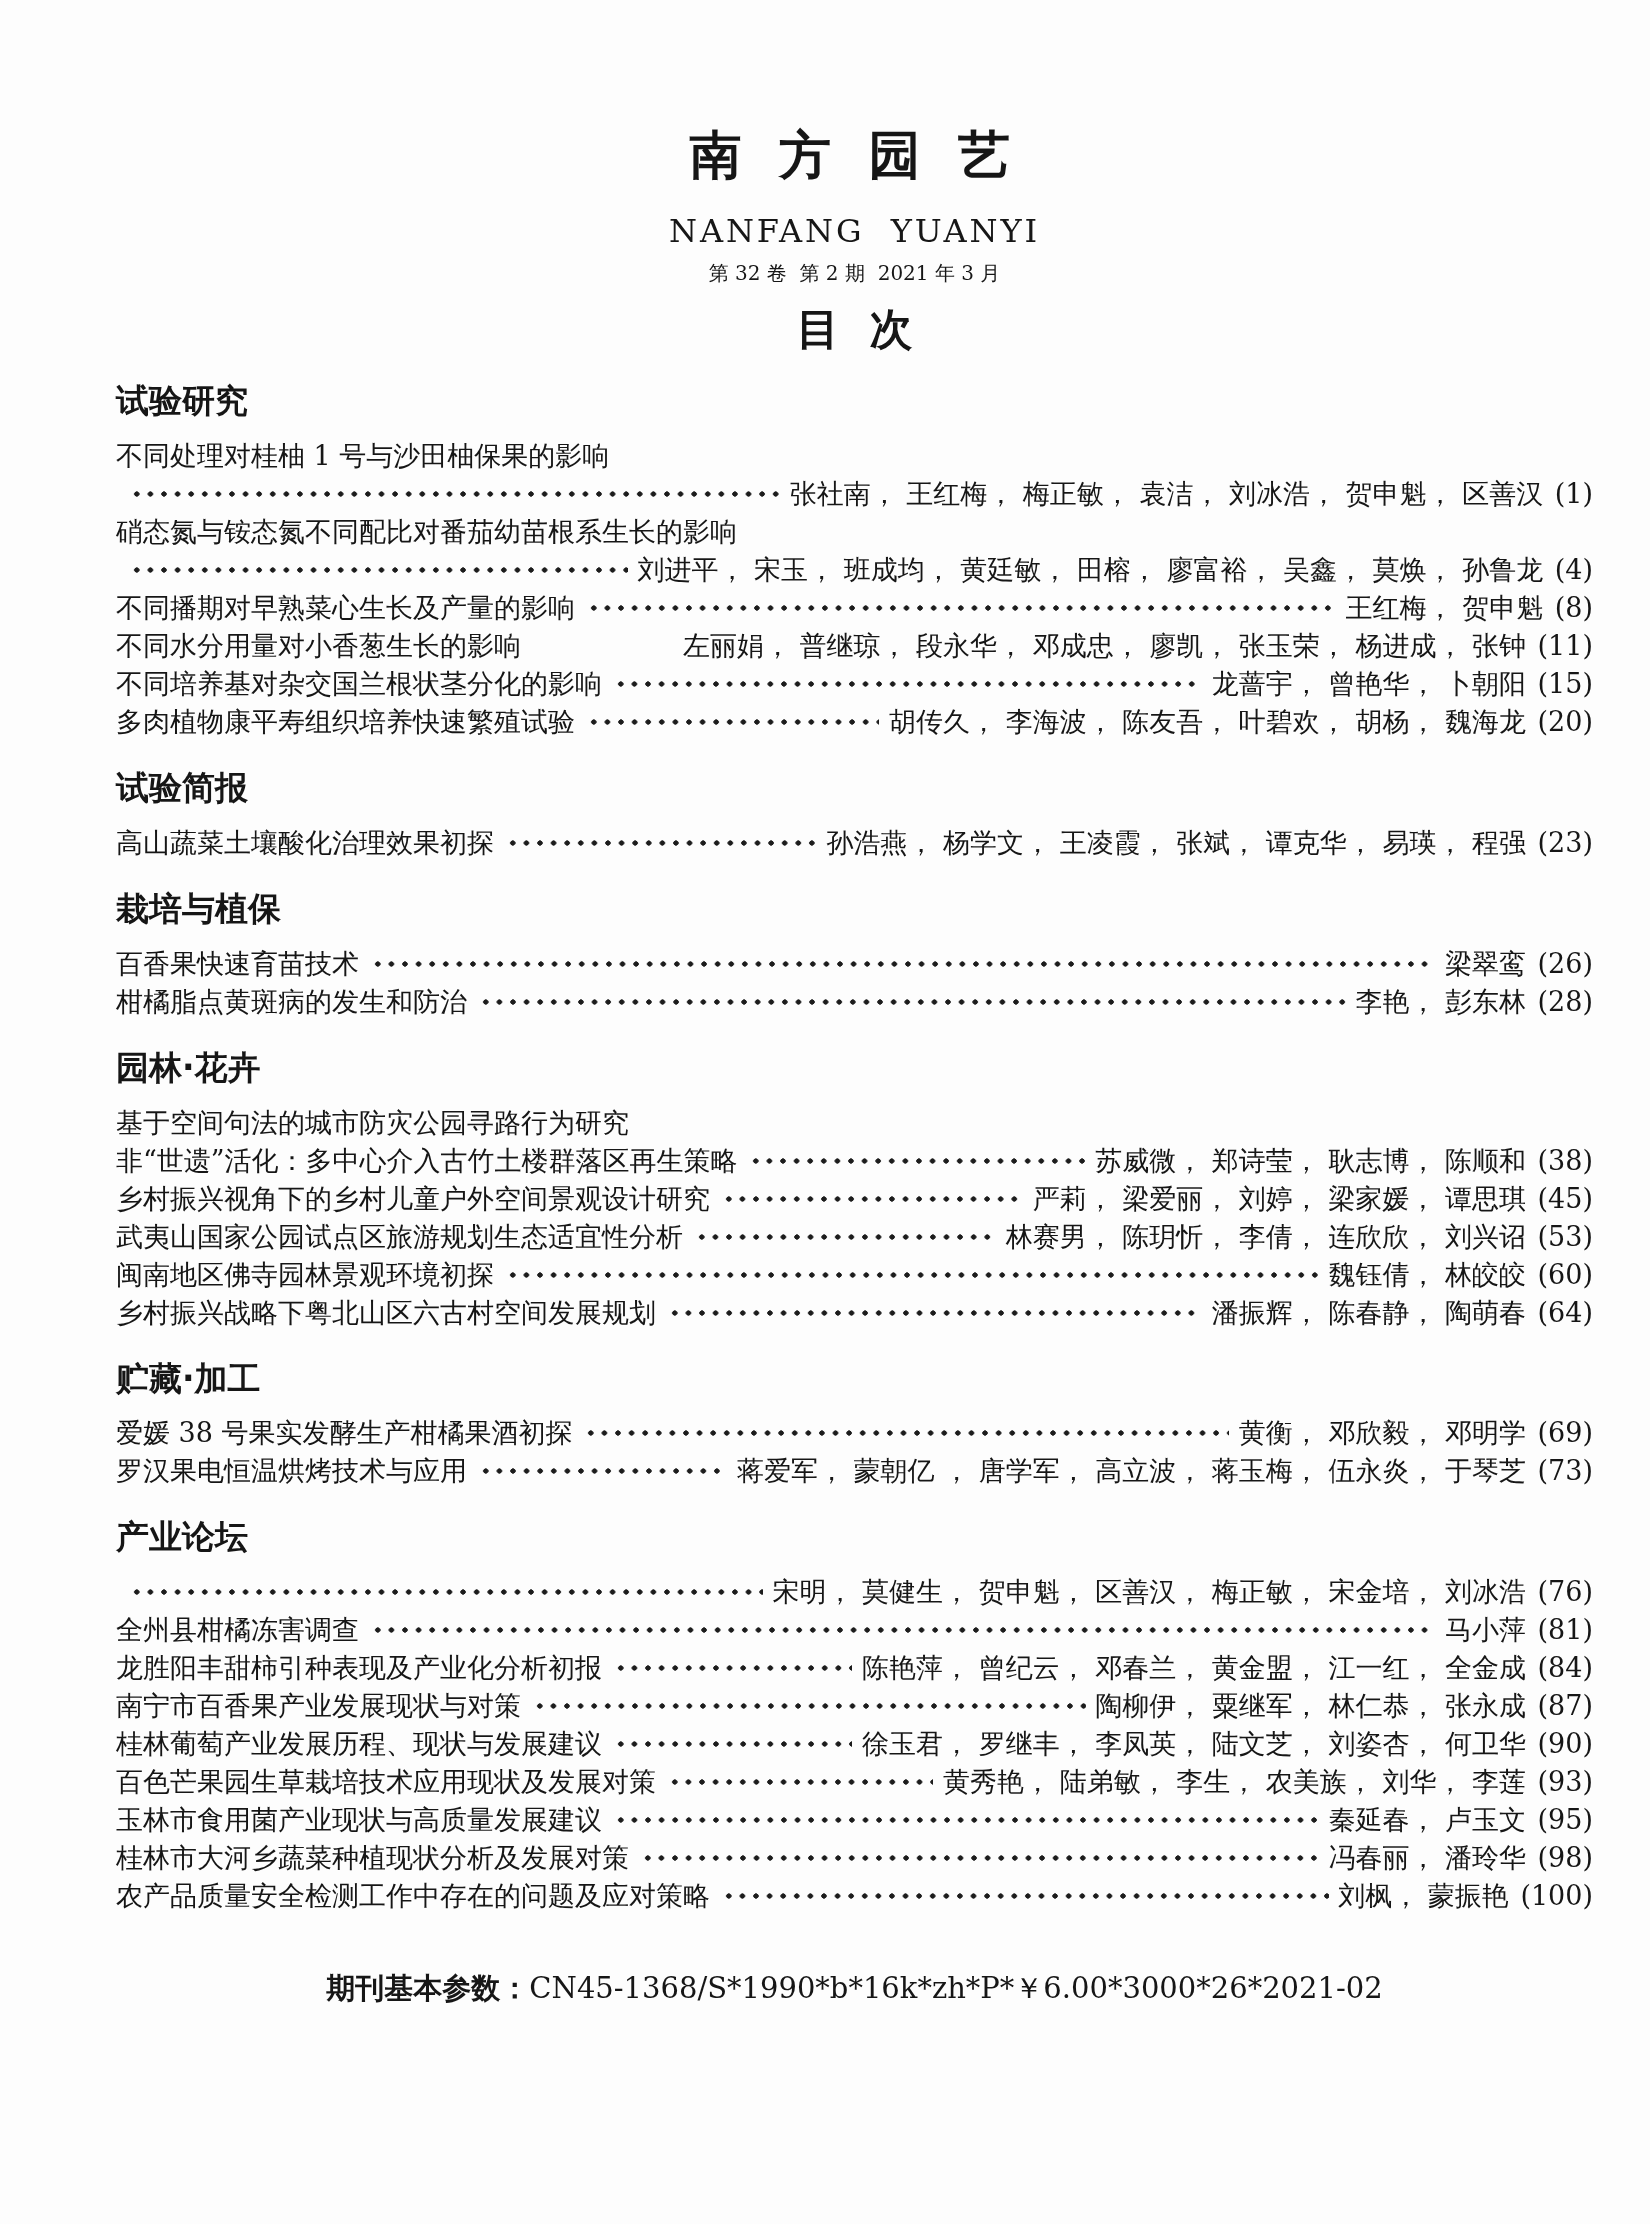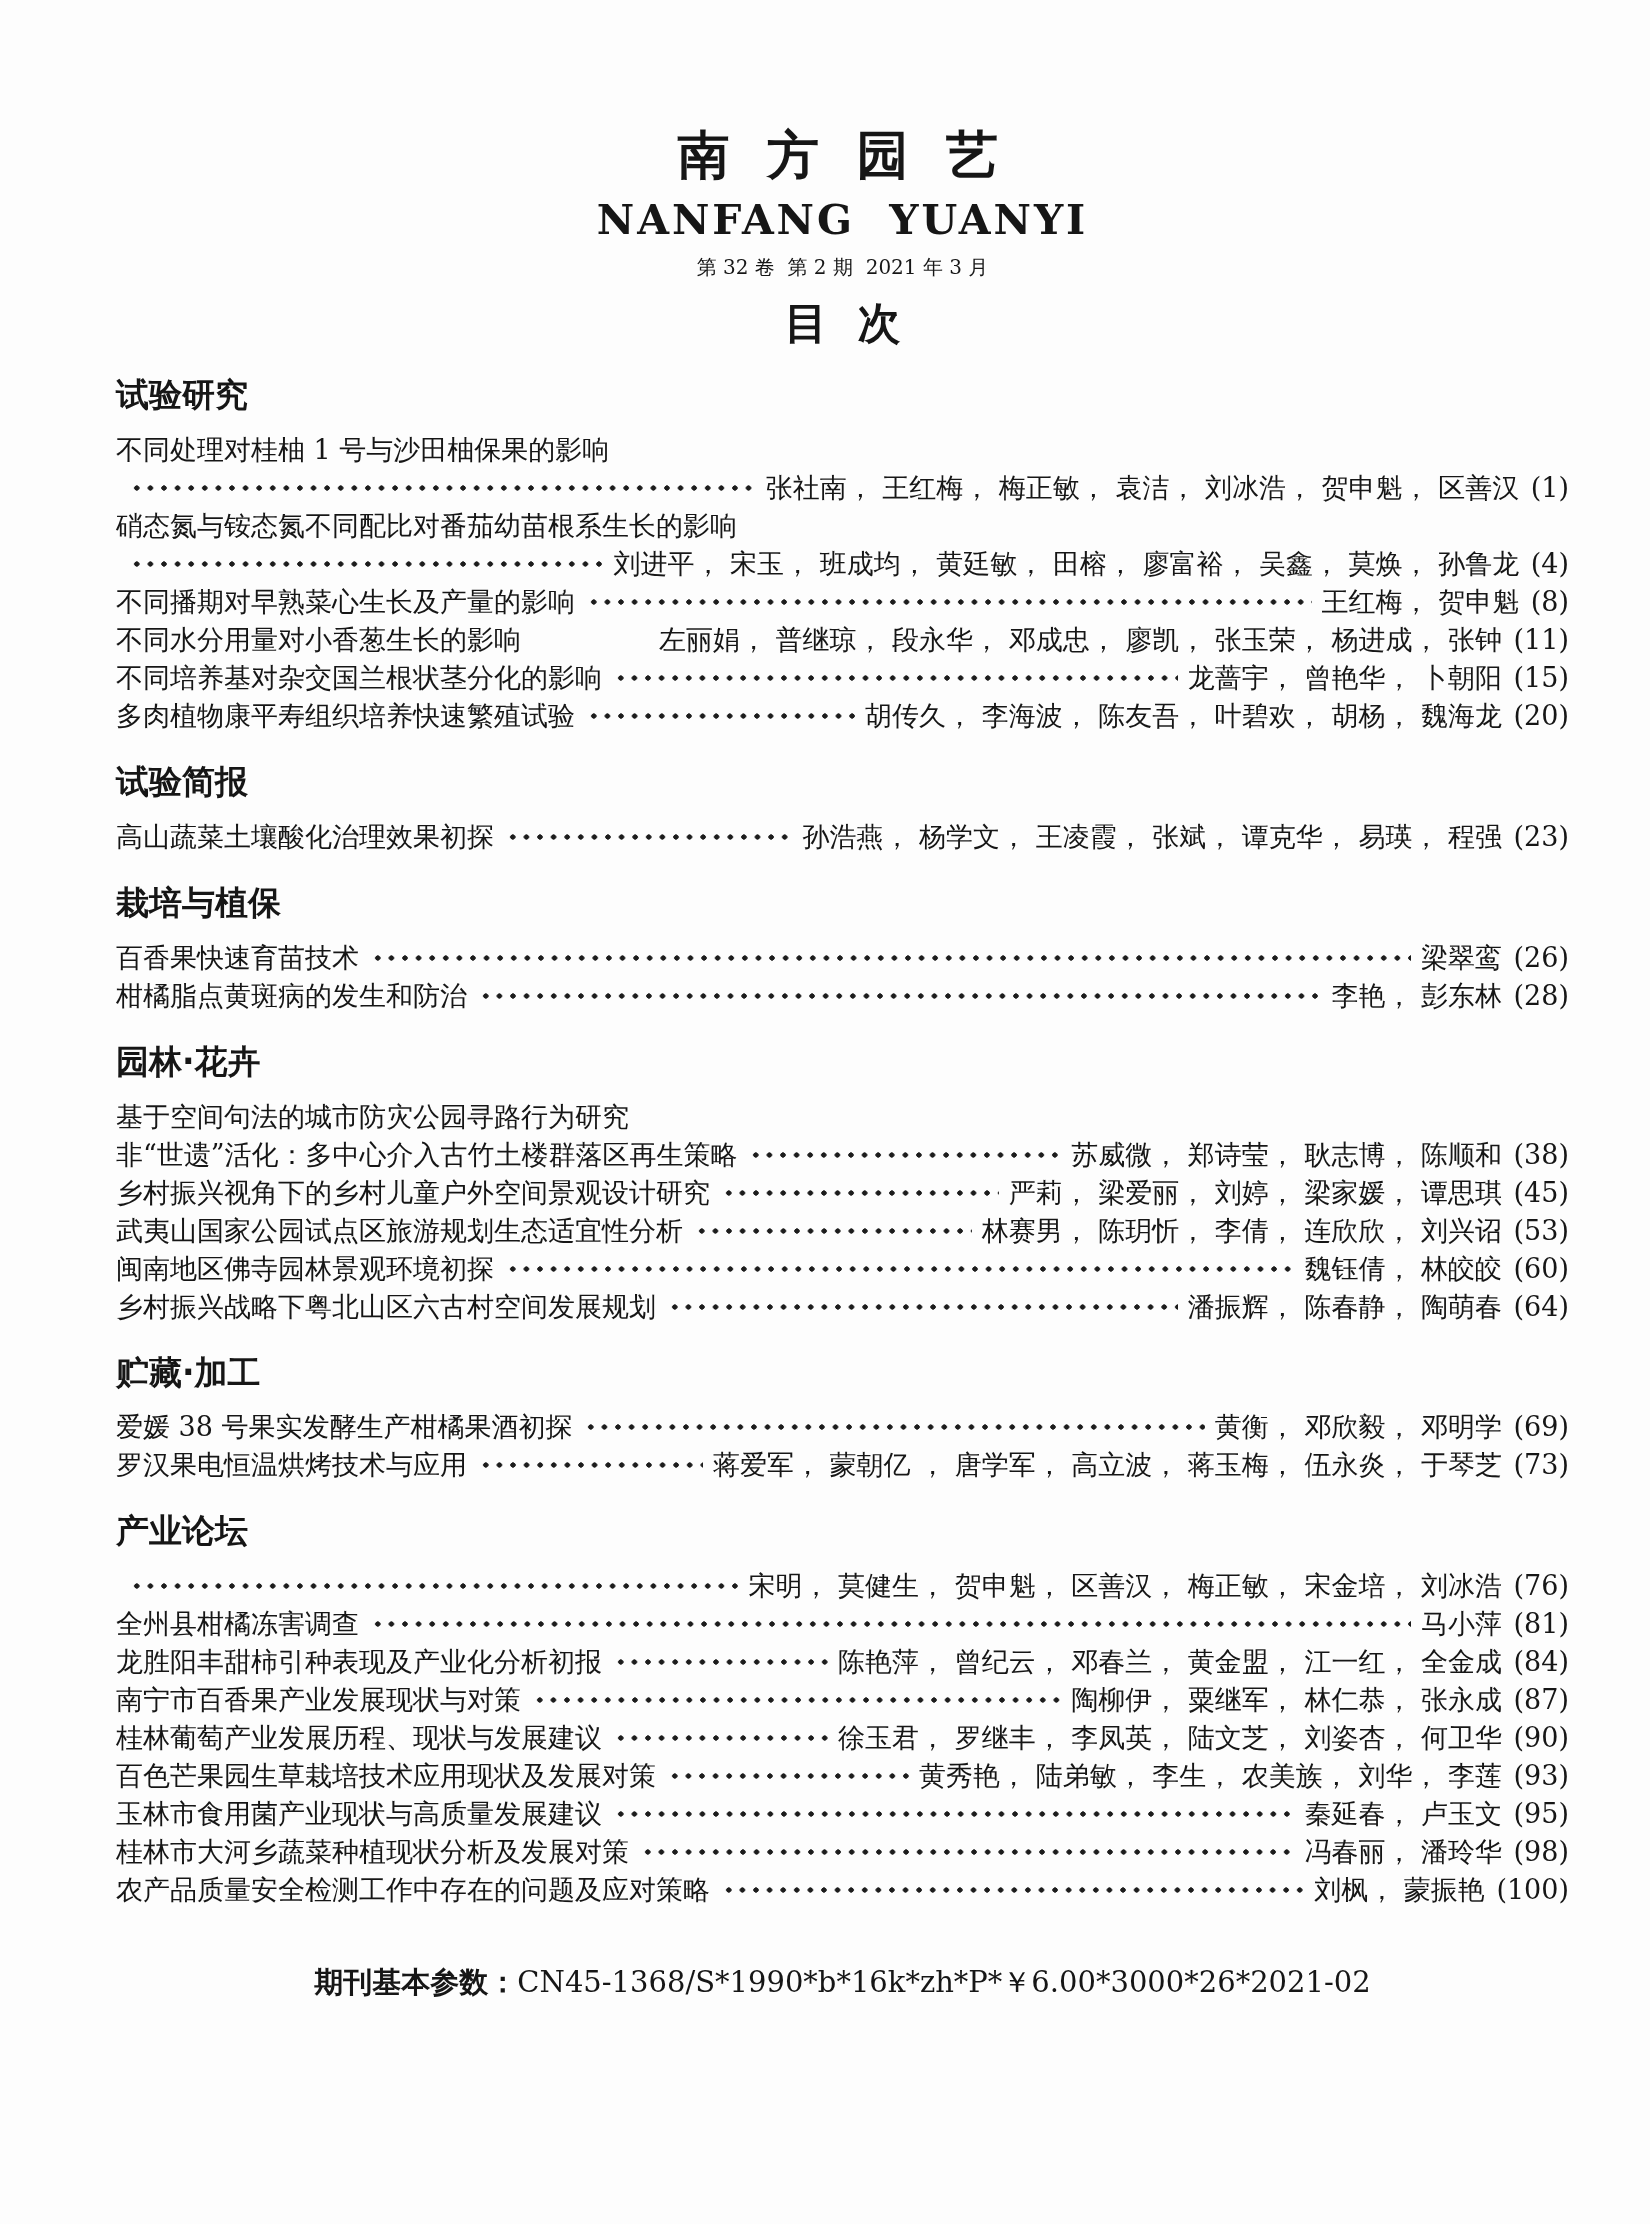--- a/index.html
+++ b/index.html
@@ -4,37 +4,37 @@
 <style>
   html, body { margin: 0; padding: 0; background: #e8e8e8; }
   .page {
     width: 1651px;
     height: 2224px;
     margin: 0 auto;
     background: #fdfdfd;
     color: #161616;
     font-family: "DejaVu Serif", "Liberation Serif", serif;
     box-sizing: border-box;
-    padding: 0 82px 0 116px;
+    padding: 0 58px 0 116px;
     overflow: hidden;
     position: relative;
   }
   .masthead { text-align: center; }
   .title-cn {
     padding-top: 126px;
     font-size: 52px;
     font-weight: 700;
     letter-spacing: 9.7px;
     white-space: pre-wrap;
     line-height: 1.1;
   }
   .title-en {
-    margin-top: 13px;
-    font-size: 41px;
-    font-weight: 700;
+    margin-top: 29px;
+    font-size: 32px;
+    font-weight: 400;
     letter-spacing: 2.9px;
     white-space: pre-wrap;
   }
   .issue-line {
     margin-top: 9.7px;
     font-size: 20px;
     white-space: pre-wrap;
   }
   .contents-title {
     margin-top: 18px;

